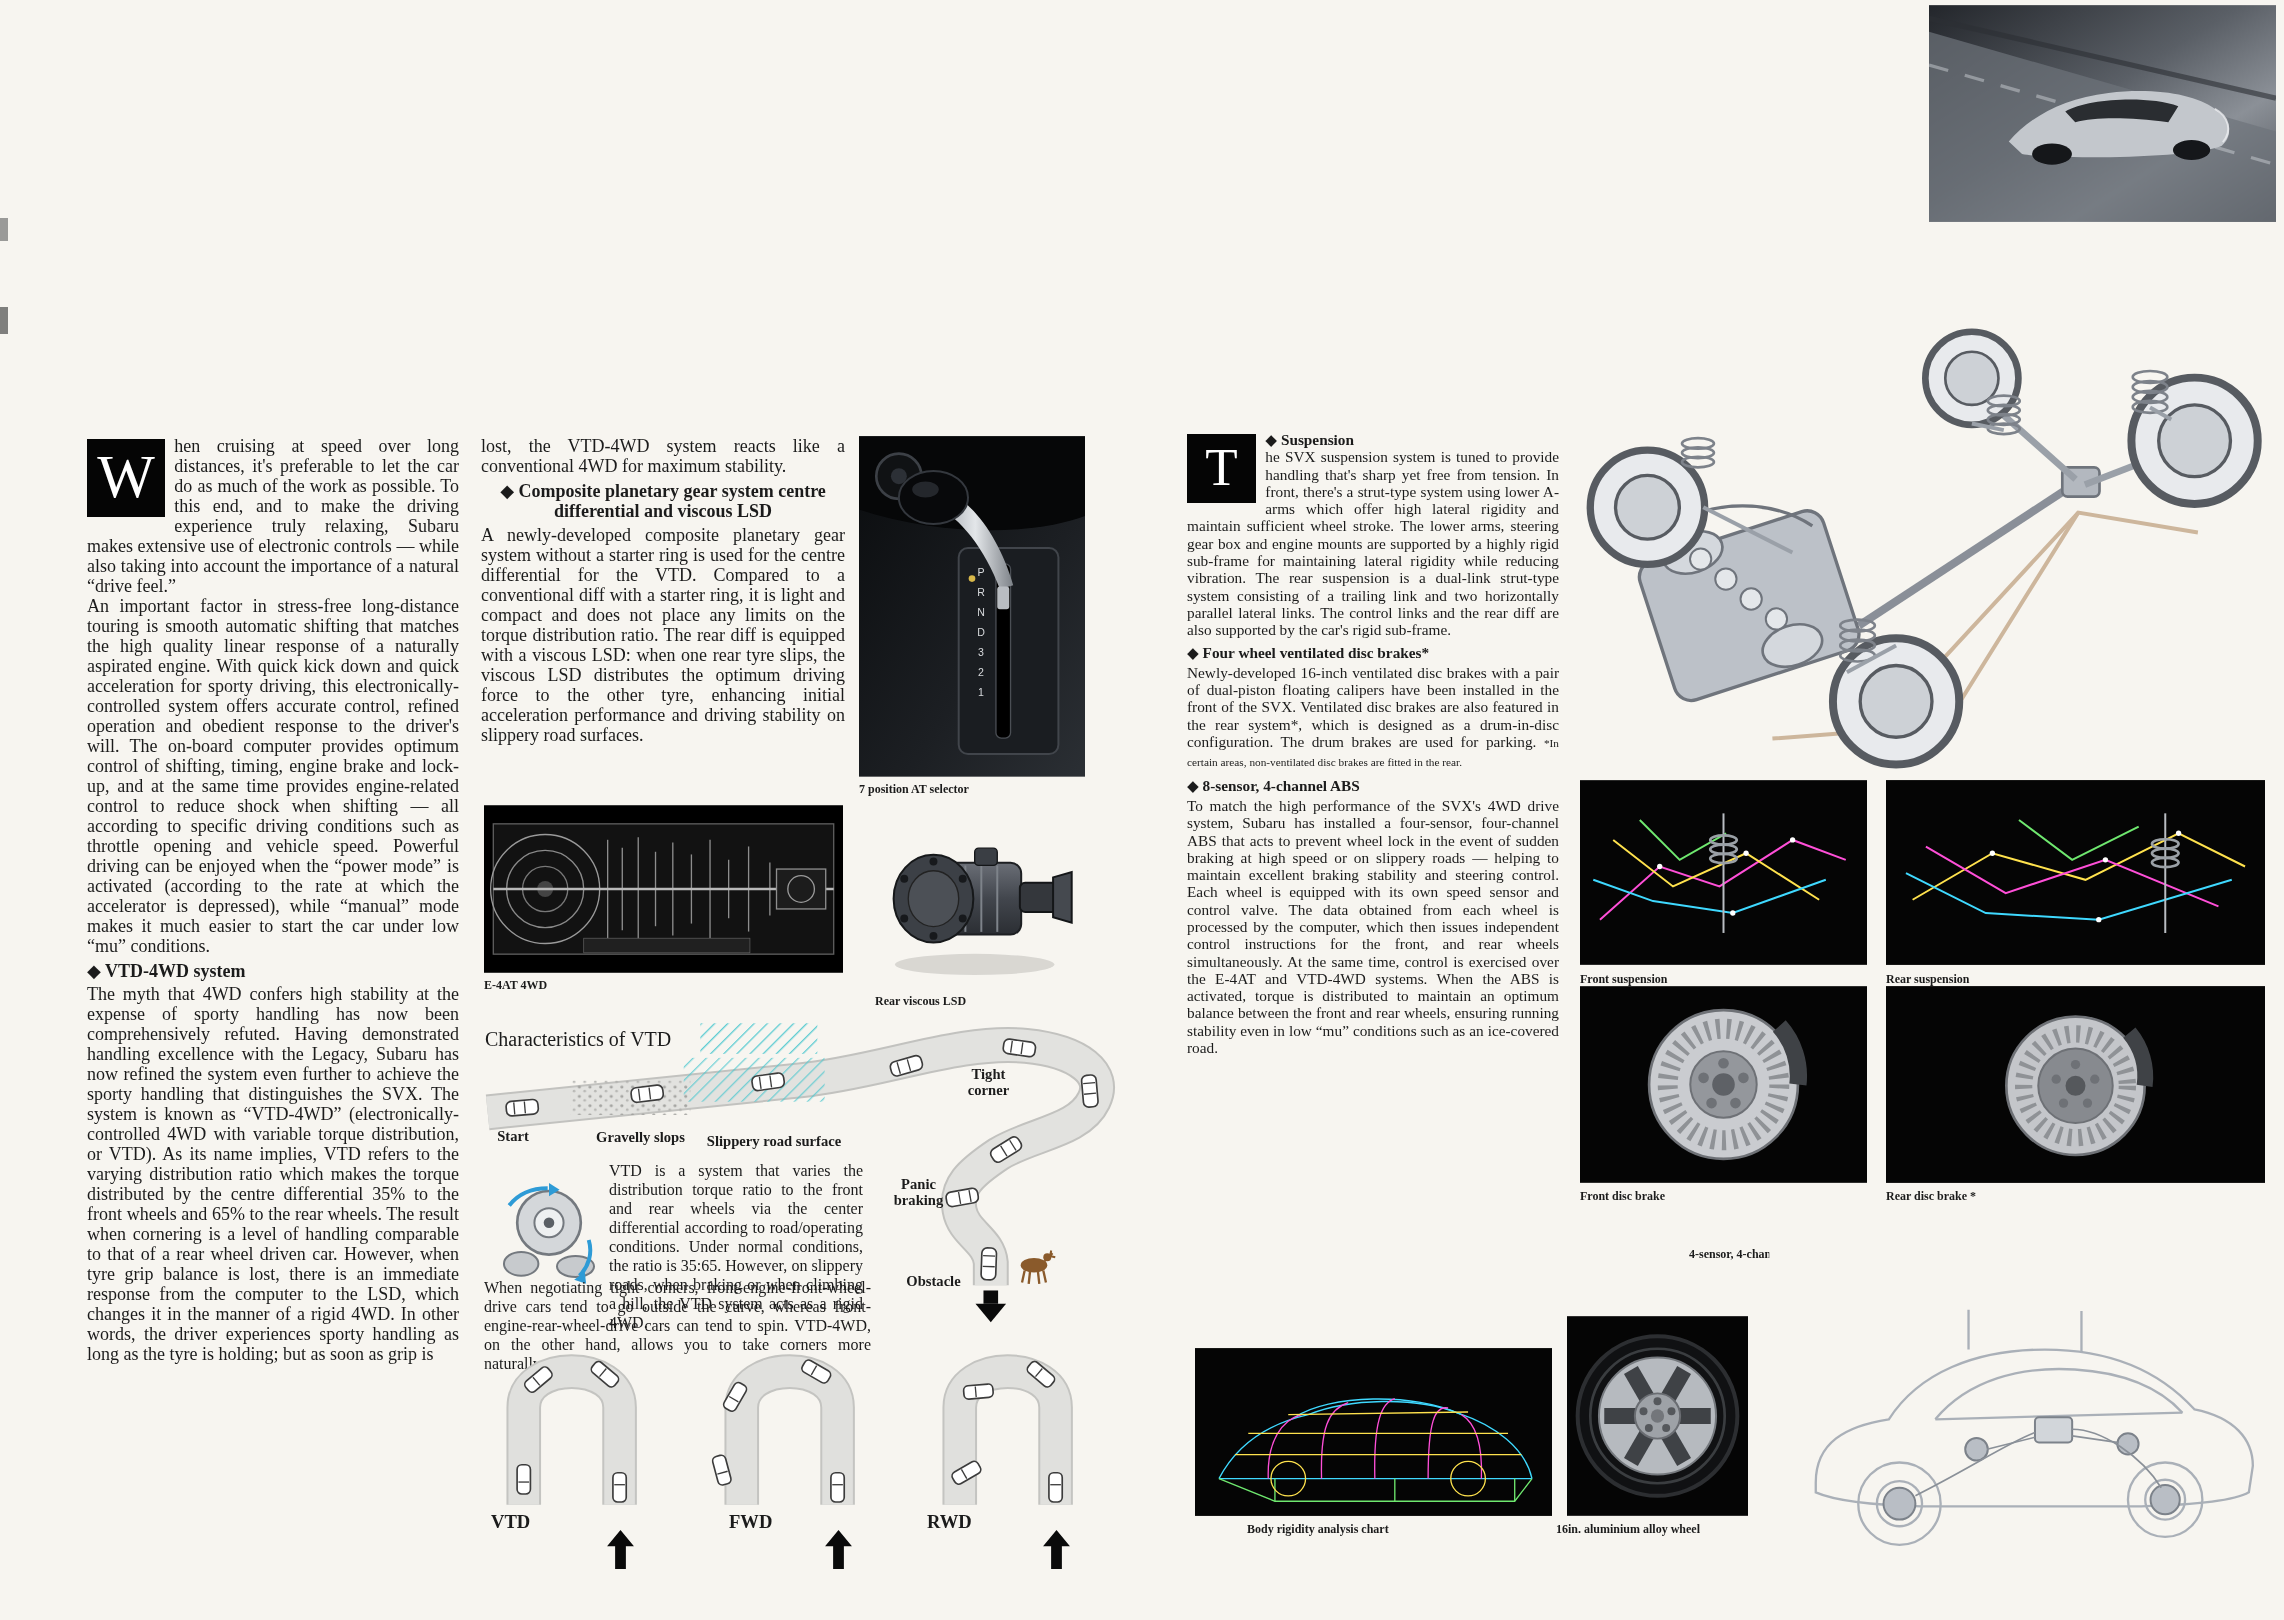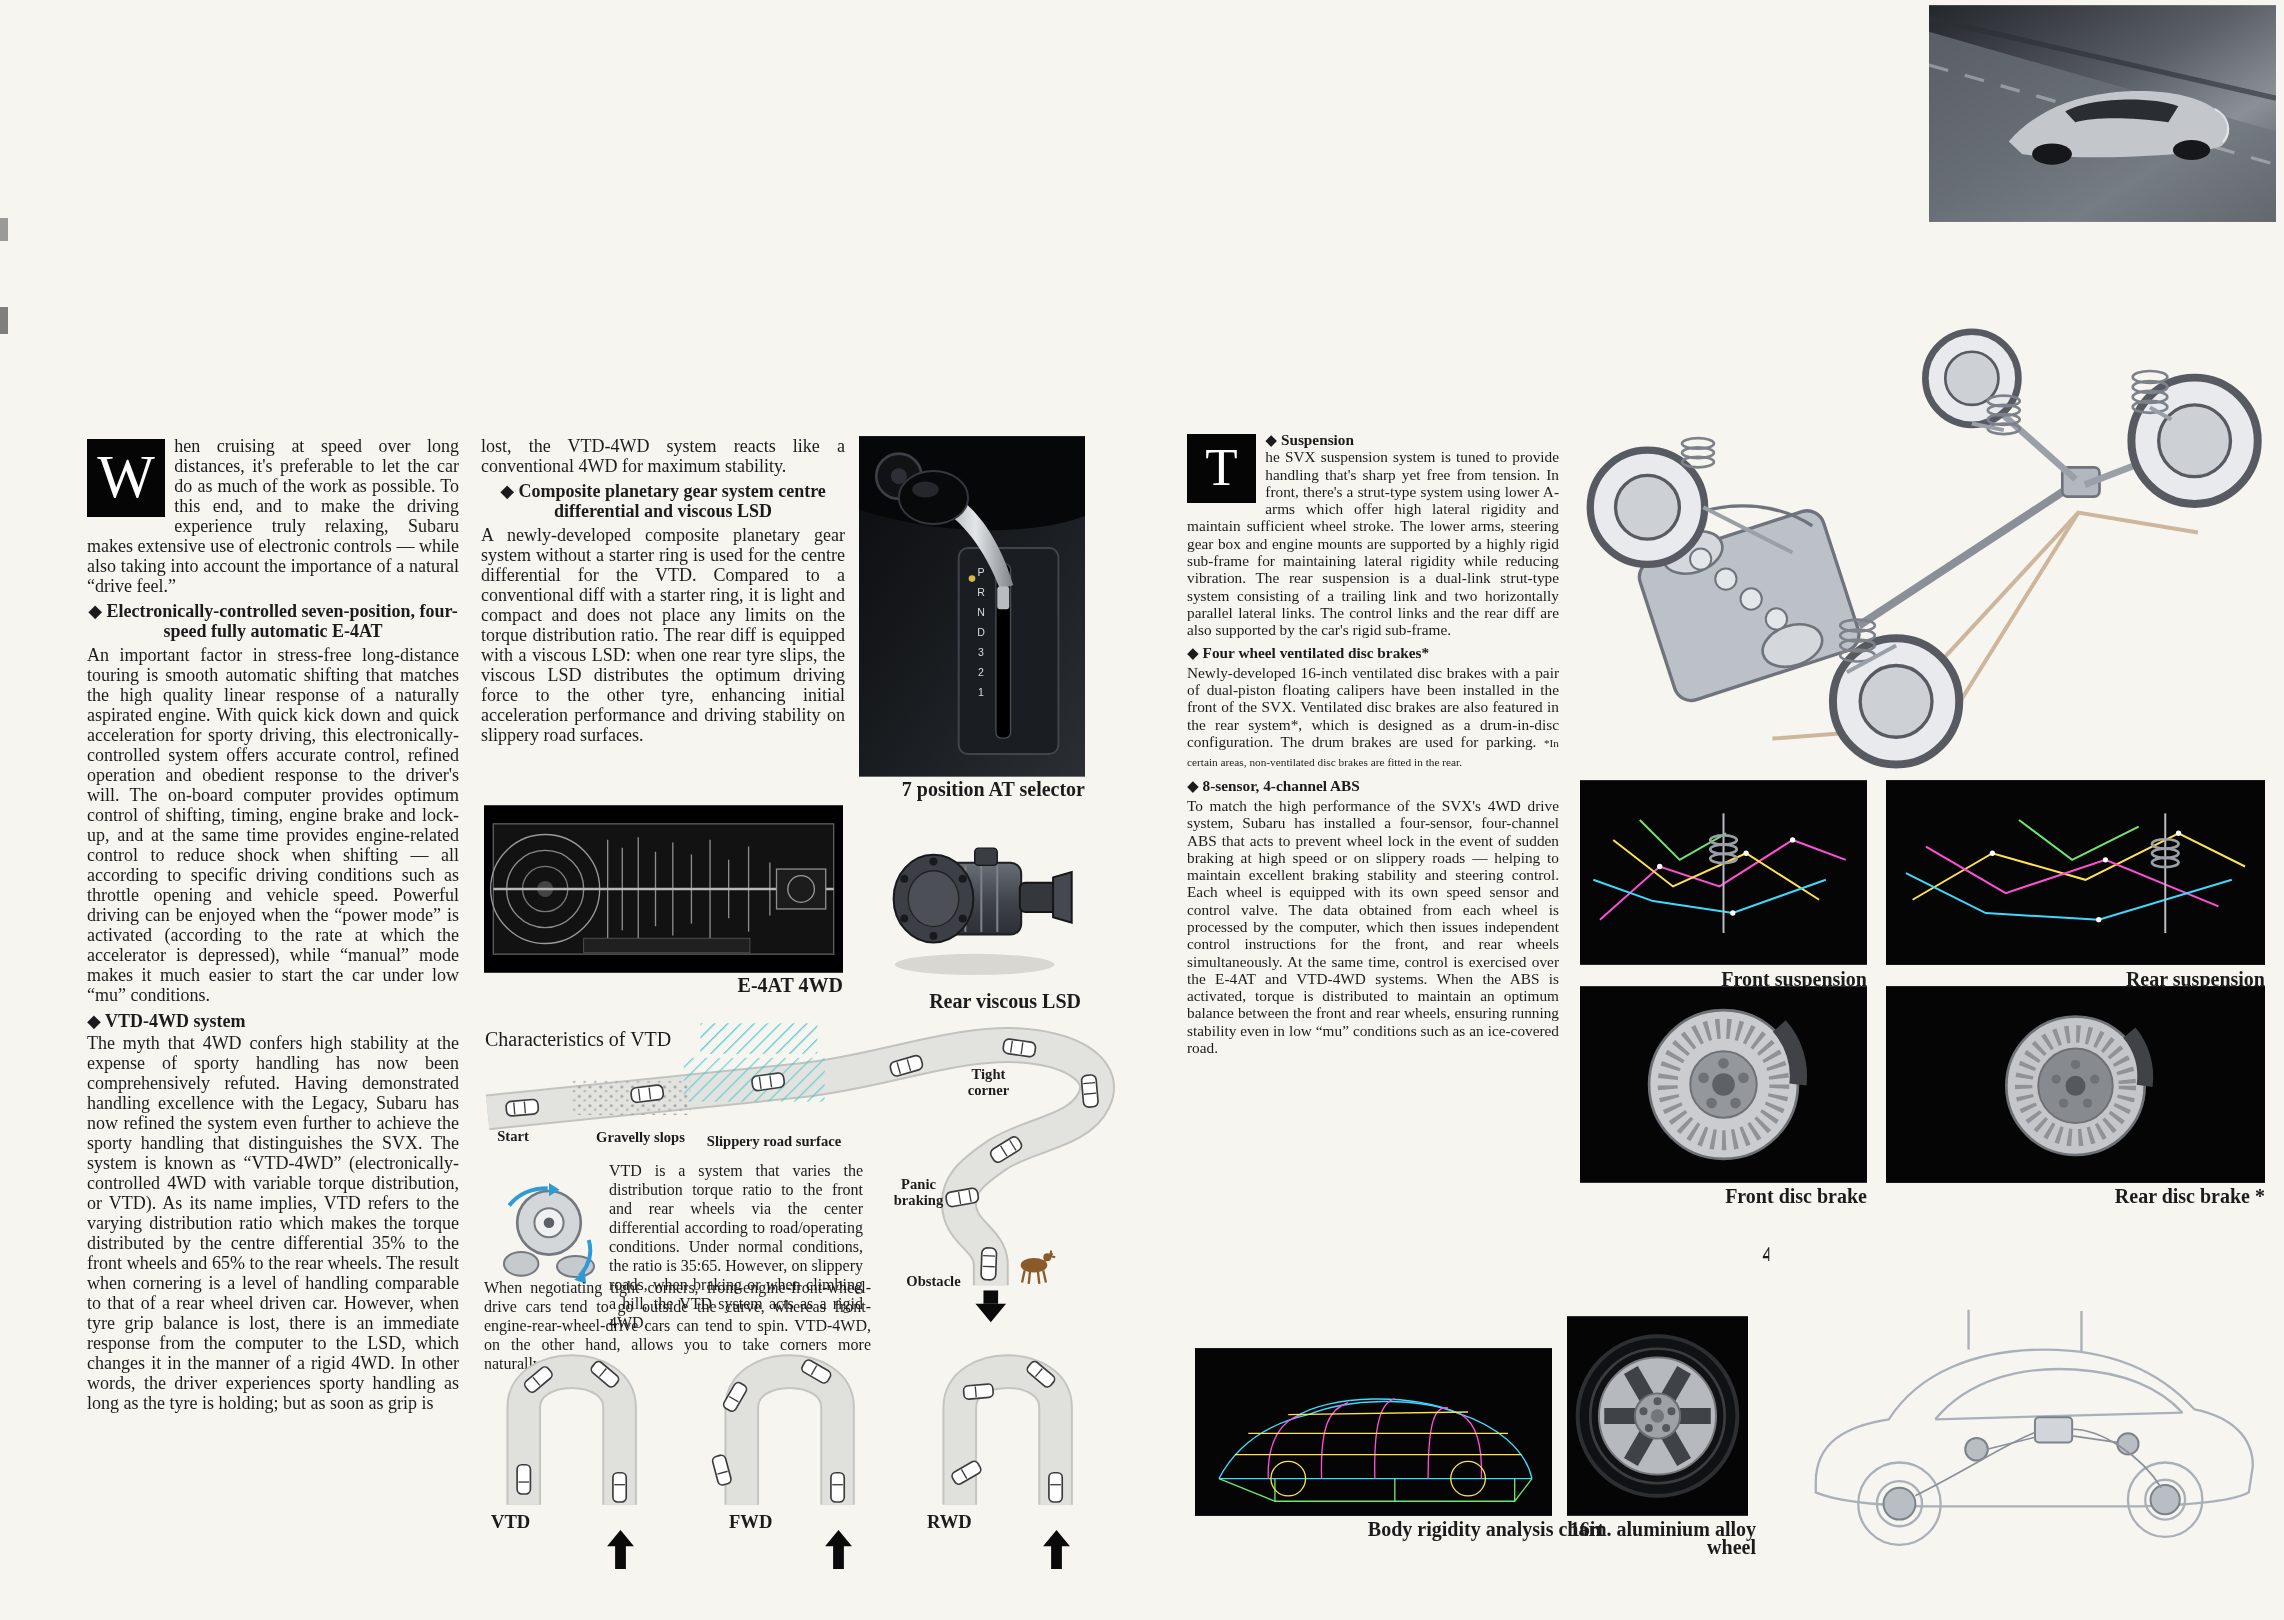--- a/index.html
+++ b/index.html
@@ -10,21 +10,21 @@
   .col{position:absolute}
   .body-text{font-size:18px;line-height:20px;text-align:justify}
   .rt-text{font-size:15.3px;line-height:17.3px;text-align:justify}
   .h-center{font-weight:bold;text-align:center;margin:5.3px 0 4px;font-size:18px;line-height:20px}
   .h-left{font-weight:bold;margin:5.3px 0 2.7px;font-size:18px;line-height:20px}
   .h-left-rt{font-weight:bold;margin:5.3px 0 2.7px;font-size:15.3px;line-height:17.3px}
   .h-inline-rt{font-weight:bold;font-size:15.3px;line-height:17.3px}
   .dropcap{float:left;width:78px;height:78px;background:#050505;color:#fff;
            font-size:61px;line-height:76px;text-align:center;margin:3.3px 9.3px 1.3px 0}
   .dropcap.small{width:69px;height:69px;font-size:53px;line-height:67px}
-  .caption{position:absolute;font-weight:bold;text-align:right;font-size:20px;line-height:18px}
+  .caption{position:absolute;font-weight:bold;text-align:left;font-size:12px;line-height:18px}
   .img-frame{position:absolute;overflow:hidden}
   .fine{font-size:11.3px;line-height:17.3px}
   .note{position:absolute;font-size:16px;line-height:19px;text-align:justify}
   .diagram-label{position:absolute;font-weight:bold;font-size:14.6px;line-height:16px;text-align:center}
   .uturn-label{position:absolute;font-weight:bold;font-size:18.6px}
   .section-heading{position:absolute;font-weight:normal;font-size:20px}
   .pre{white-space:pre-line}
   .gate-letters{position:absolute;font-family:"Liberation Sans","DejaVu Sans",sans-serif;
                 font-size:10.6px;line-height:20px;color:#d8dadd;text-align:center}
   svg{display:block}
@@ -56,21 +56,20 @@
       <ellipse cx="395" cy="218" rx="28" ry="15" fill="#15171a"></ellipse>
       <path d="M430,156 C452,168 456,190 442,206" stroke="#eceef0" stroke-width="3" fill="none" opacity="0.8"></path>
     </g>
   </svg>
 </div>
 
 <div class="col" style="left:87px;top:436px;width:372px">
   <p class="body-text">
     <span class="dropcap">W</span><span>hen cruising at speed over long distances, it's preferable to let the car do as much of the work as possible. To this end, and to make the driving experience truly relaxing, Subaru makes extensive use of electronic controls — while also taking into account the importance of a natural “drive feel.”</span>
   </p>
-  <div class="h-center">◆ Electronically-controlled seven-position, four-speed fully automatic E-4AT</div>
   <p class="body-text">An important factor in stress-free long-distance touring is smooth automatic shifting that matches the high quality linear response of a naturally aspirated engine. With quick kick down and quick acceleration for sporty driving, this electronically-controlled system offers accurate control, refined operation and obedient response to the driver's will. The on-board computer provides optimum control of shifting, timing, engine brake and lock-up, and at the same time provides engine-related control to reduce shock when shifting — all according to specific driving conditions such as throttle opening and vehicle speed. Powerful driving can be enjoyed when the “power mode” is activated (according to the rate at which the accelerator is depressed), while “manual” mode makes it much easier to start the car under low “mu” conditions.</p>
   <div class="h-left">◆ VTD-4WD system</div>
   <p class="body-text">The myth that 4WD confers high stability at the expense of sporty handling has now been comprehensively refuted. Having demonstrated handling excellence with the Legacy, Subaru has now refined the system even further to achieve the sporty handling that distinguishes the SVX. The system is known as “VTD-4WD” (electronically-controlled 4WD with variable torque distribution, or VTD). As its name implies, VTD refers to the varying distribution ratio which makes the torque distributed by the centre differential 35% to the front wheels and 65% to the rear wheels. The result when cornering is a level of handling comparable to that of a rear wheel driven car. However, when tyre grip balance is lost, there is an immediate response from the computer to the LSD, which changes it in the manner of a rigid 4WD. In other words, the driver experiences sporty handling as long as the tyre is holding; but as soon as grip is</p>
 </div>
 
 <div class="col" style="left:481px;top:436px;width:364px">
   <p class="body-text">lost, the VTD-4WD system reacts like a conventional 4WD for maximum stability.</p>
   <div class="h-center">◆ Composite planetary gear system centre differential and viscous LSD</div>
   <p class="body-text">A newly-developed composite planetary gear system without a starter ring is used for the centre differential for the VTD. Compared to a conventional diff with a starter ring, it is light and compact and does not place any limits on the torque distribution ratio. The rear diff is equipped with a viscous LSD: when one rear tyre slips, the viscous LSD distributes the optimum driving force to the other tyre, enhancing initial acceleration performance and driving stability on slippery road surfaces.</p>
 </div>

